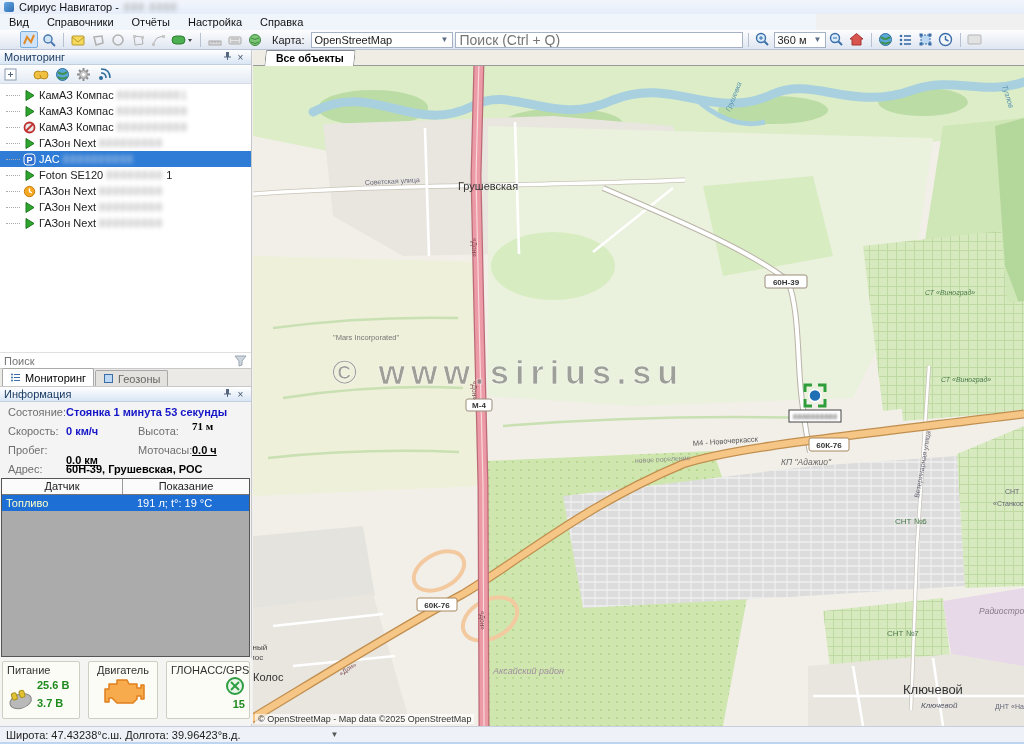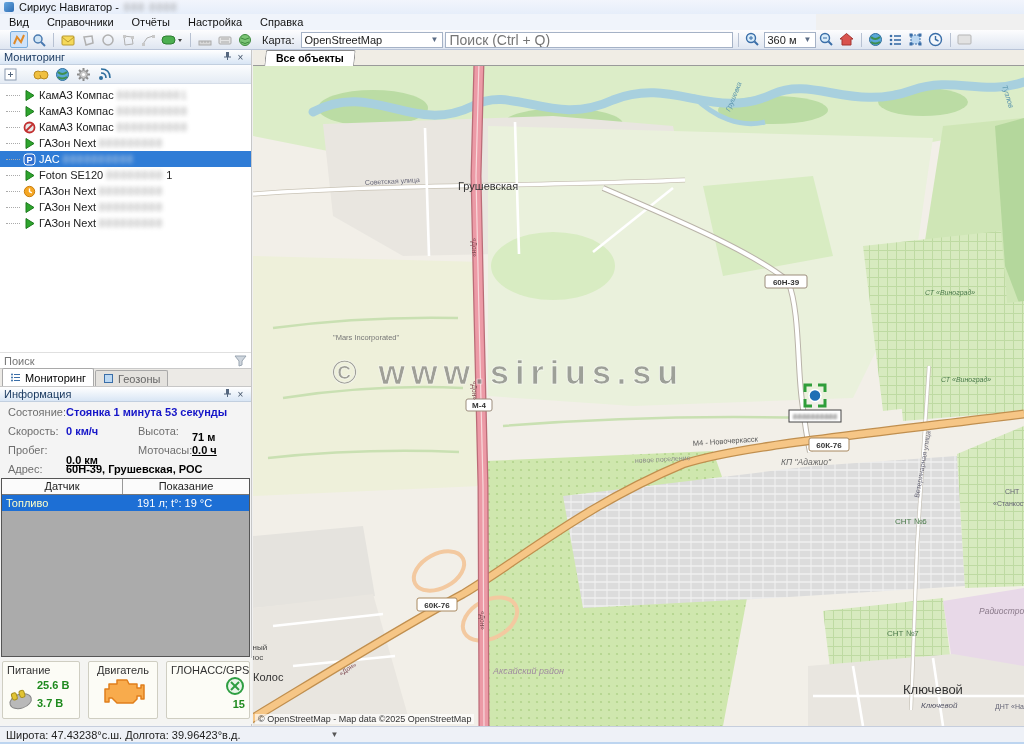--- a/index.html
+++ b/index.html
@@ -12,21 +12,21 @@
   #titlebar { left:0; top:0; width:1024px; height:14px;
     background:linear-gradient(#f2f5fc,#e6eefa); color:#111; line-height:14px; padding-left:4px;
     display:flex; align-items:center; gap:5px; }
   #titlebar .appicon { width:10px; height:10px; background:linear-gradient(135deg,#69a8e0,#2e6db4);
     border-radius:2px; display:inline-block; }
   .blurtext { filter:blur(2px); opacity:.8; letter-spacing:1px; }
   #menubar { left:0; top:14px; width:816px; height:16px; background:#f0f4fb; display:flex; align-items:center; }
   #menubar .mitem { padding:0 9px; height:16px; line-height:16px; color:#111; cursor:default; }
   #toolbar { left:0; top:30px; width:1024px; height:20px;
     background:linear-gradient(#fdfdfe,#dfe6f1); border-bottom:1px solid #b9c4d8;
-    display:flex; align-items:center; padding:0 10px; gap:2px; }
+    display:flex; align-items:center; padding:0 20px; gap:2px; }
   .tbtn { width:18px; height:17px; border:1px solid transparent; border-radius:2px;
     display:flex; align-items:center; justify-content:center; }
   .tbtn.pressed { background:#cfe3fa; border-color:#7aaede; }
   .tsep { width:1px; height:14px; background:#b7c1d2; margin:0 3px; }
   .tlabel { color:#222; margin:0 4px 0 6px; }
   .combo { background:#fff; border:1px solid #a5b2c6; height:16px; display:flex; align-items:center;
     padding:0 3px; color:#222; }
   .combo .arr { margin-left:auto; color:#5a6b84; font-size:8px; padding-left:4px; }
   #map-combo { width:142px; }
   #search-top { width:288px; height:16px; border:1px solid #a5b2c6; background:#fff;
@@ -429,21 +429,21 @@
       </span>
       <span class="pbtn">×</span>
     </div>
 
     <div id="info-body">
       <span class="irow ilabel" style="left:8px;top:4px;">Состояние:</span>
       <span class="irow ival-blue" style="left:66px;top:4px;">Стоянка 1 минута 53 секунды</span>
       <span class="irow ilabel" style="left:8px;top:23px;">Скорость:</span>
       <span class="irow ival-blue" style="left:66px;top:23px;text-align:center;">0 км/ч</span>
       <span class="irow ilabel" style="left:138px;top:23px;">Высота:</span>
-      <span class="irow ival" style="left:192px;top:29px;">71 м</span>
+      <span class="irow ival" style="left:192px;top:18px;font-family:Liberation Serif, serif;">71 м</span>
       <span class="irow ilabel" style="left:8px;top:42px;">Пробег:</span>
       <span class="irow ival u" style="left:66px;top:52px;">0.0 км</span>
       <span class="irow ilabel" style="left:138px;top:42px;">Моточасы:</span>
       <span class="irow ival u" style="left:192px;top:42px;">0.0 ч</span>
       <span class="irow ilabel" style="left:8px;top:61px;">Адрес:</span>
       <span class="irow ival" style="left:66px;top:61px;">60Н-39, Грушевская, РОС</span>
     </div>
 
     <div id="sensor-table">
       <div id="sensor-head">

